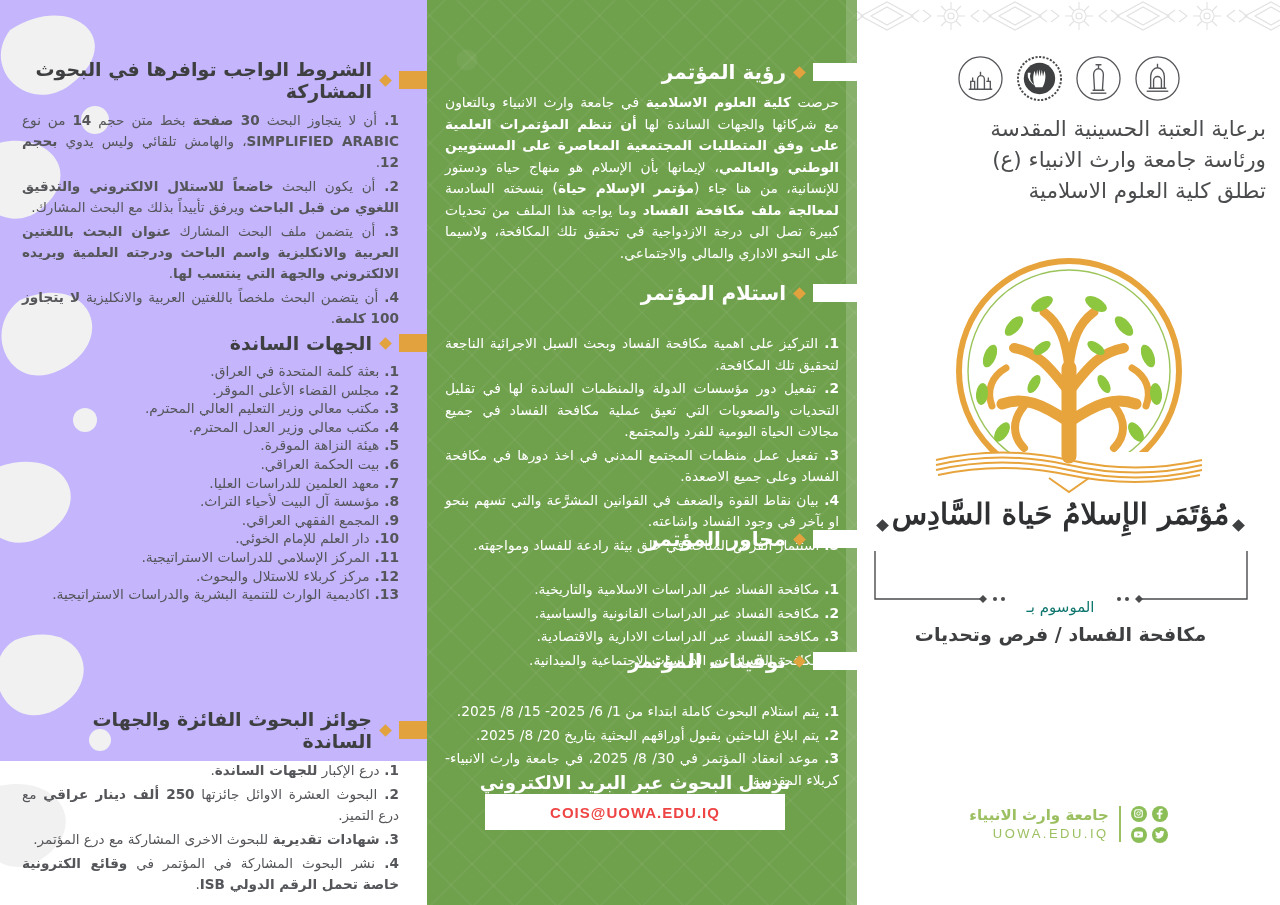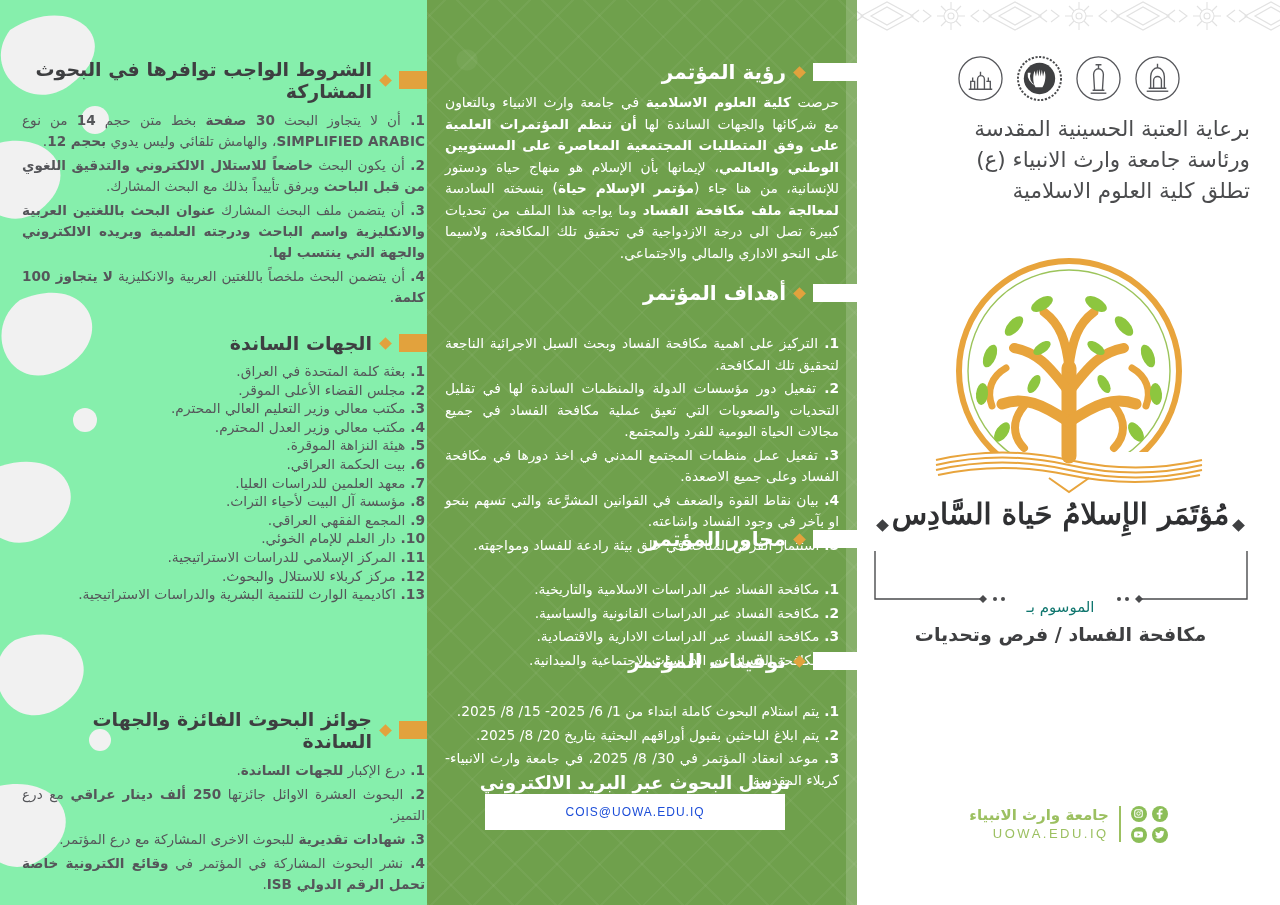--- a/index.html
+++ b/index.html
@@ -1,19 +1,19 @@
 <!DOCTYPE html>
 <html lang="ar"><head>
 <meta charset="utf-8">
 <style>
   html,body{margin:0;padding:0;background:#888;}
   .page{position:relative;width:1280px;height:905px;background:#ffffff;overflow:hidden;
         font-family:"DejaVu Sans",sans-serif;direction:rtl;margin:0 auto;}
   
-  .col-left{position:absolute;left:0;top:0;width:427px;height:905px;background:#86efac;}
+  .col-left{position:absolute;left:0;top:0;width:427px;height:761px;background:#c4b5fd;}
   .col-mid{position:absolute;left:427px;top:0;width:430px;height:905px;background-color:#6FA04C;
     background-image:
       repeating-linear-gradient(45deg, rgba(255,255,255,.045) 0 2px, transparent 2px 30px),
       repeating-linear-gradient(-45deg, rgba(255,255,255,.045) 0 2px, transparent 2px 30px),
       radial-gradient(circle at 40px 60px, rgba(255,255,255,.05) 0 10px, transparent 11px);}
   .col-mid::after{content:"";position:absolute;right:0;top:0;bottom:0;width:11px;background:rgba(255,255,255,.17);}
   .col-right{position:absolute;left:857px;top:0;width:423px;height:905px;background:#fff;}
 
   
   .diamond{width:9px;height:9px;background:#E2A23D;transform:rotate(45deg);flex:0 0 auto;margin:0 9px;}
@@ -30,37 +30,37 @@
   .g-title{margin:0;color:#fff;font-size:20px;font-weight:700;}
   .col-mid .sec{padding-left:16px;}
   .col-mid .body, .col-mid ol.nlist li{color:#fff;font-size:13.8px;line-height:21.5px;}
   .col-mid .body{padding:0 18px 0 2px;text-align:justify;margin:0;}
   .col-mid ol.nlist{padding:0 18px 0 2px;margin-top:28px;}
   .col-mid ol.nlist li{margin-bottom:2px;}
   .msec1{top:60px;} .msec2{top:281px;} .msec3{top:527px;} .msec4{top:649px;}
   .email-block{top:772px;text-align:center;padding:0 30px;}
   .email-label{color:#fff;font-size:18px;font-weight:700;margin-bottom:1px;}
   .email-box{width:300px;height:36px;margin:0 auto;background:#fff;display:flex;align-items:center;justify-content:center;}
-  .email-text{font-family:"Liberation Sans",sans-serif;font-weight:400;font-size:12px;color:#1d4ed8;letter-spacing:1px;direction:ltr;}
+  .email-text{font-family:"Liberation Sans",sans-serif;font-weight:700;font-size:15px;color:#ef4444;letter-spacing:1px;direction:ltr;}
 
   
   .l-tab{width:28px;height:18px;background:#E2A23D;flex:0 0 auto;}
   .l-title{margin:0;color:#3E3F41;font-size:19px;font-weight:700;}
   .col-left .sec{padding-left:18px;}
-  .col-left ol.nlist{padding:0 2px 0 4px;color:#55565A;}
+  .col-left ol.nlist{padding:0 28px 0 4px;color:#55565A;}
   .lsec1{top:58px;} .lsec1 li{font-size:13.6px;line-height:21px;margin-bottom:3px;}
   .lsec2{top:332px;} .lsec2 li{font-size:13.8px;line-height:18.6px;margin-bottom:0;text-align:right;}
   .lsec3{top:708px;} .lsec3 li{font-size:13.6px;line-height:21px;margin-bottom:3px;}
   .watermark{position:absolute;left:0;top:0;pointer-events:none;}
 
   
   .band{position:absolute;top:0;left:0;width:423px;height:32px;}
   .logos{position:absolute;top:55px;left:0;right:0;display:flex;justify-content:center;gap:12px;}
   .emblem{width:47px;height:47px;flex:0 0 auto;}
-  .sponsor{position:absolute;top:113px;right:30px;left:20px;text-align:right;
+  .sponsor{position:absolute;top:113px;right:14px;left:20px;text-align:right;
            color:#4B4C4E;font-size:21.5px;line-height:31px;font-weight:400;}
   .tree{position:absolute;top:256px;left:0;right:0;display:flex;justify-content:center;}
   .callig{position:absolute;top:497px;left:8px;right:24px;height:170px;text-align:center;}
   .callig-text{font-family:"DejaVu Serif",serif;font-weight:700;font-size:29px;color:#2F3032;
                letter-spacing:-1px;padding:0 20px;white-space:nowrap;}
   .d-left{position:absolute;left:4px;top:24px;}
   .d-right{position:absolute;right:4px;top:24px;}
   .brackets{position:absolute;top:52px;left:50%;transform:translateX(-50%);}
   .tagline-label{position:absolute;top:101px;left:0;right:0;font-size:15px;color:#0f766e;}
   .tagline{position:absolute;top:126px;left:0;right:0;font-size:19px;font-weight:700;color:#3E3F41;}
@@ -156,21 +156,21 @@
         <span class="diamond"></span>
         <h2 class="g-title">رؤية المؤتمر</h2>
       </div>
       <p class="body">حرصت <b>كلية العلوم الاسلامية</b> في جامعة وارث الانبياء وبالتعاون مع شركائها والجهات الساندة لها <b>أن تنظم المؤتمرات العلمية على وفق المتطلبات المجتمعية المعاصرة على المستويين الوطني والعالمي</b>، لإيمانها بأن الإسلام هو منهاج حياة ودستور للإنسانية، من هنا جاء (<b>مؤتمر الإسلام حياة</b>) بنسخته السادسة <b>لمعالجة ملف مكافحة الفساد</b> وما يواجه هذا الملف من تحديات كبيرة تصل الى درجة الازدواجية في تحقيق تلك المكافحة، ولاسيما على النحو الاداري والمالي والاجتماعي.</p>
     </div>
 
     <div class="sec msec2">
       <div class="sec-head">
         <span class="g-tab"></span>
         <span class="diamond"></span>
-        <h2 class="g-title">أهداف المؤتمر</h2>
+        <h2 class="g-title">استلام المؤتمر</h2>
       </div>
       <ol class="nlist">
 
       <li>التركيز على اهمية مكافحة الفساد وبحث السبل الاجرائية الناجعة لتحقيق تلك المكافحة.</li>
           <li>تفعيل دور مؤسسات الدولة والمنظمات الساندة لها في تقليل التحديات والصعوبات التي تعيق عملية مكافحة الفساد في جميع مجالات الحياة اليومية للفرد والمجتمع.</li>
           <li>تفعيل عمل منظمات المجتمع المدني في اخذ دورها في مكافحة الفساد وعلى جميع الاصعدة.</li>
           <li>بيان نقاط القوة والضعف في القوانين المشرَّعة والتي تسهم بنحو او بآخر في وجود الفساد واشاعته.</li>
           <li>استثمار الفرص المتاحة في خلق بيئة رادعة للفساد ومواجهته.</li>
         </ol>
     </div>

